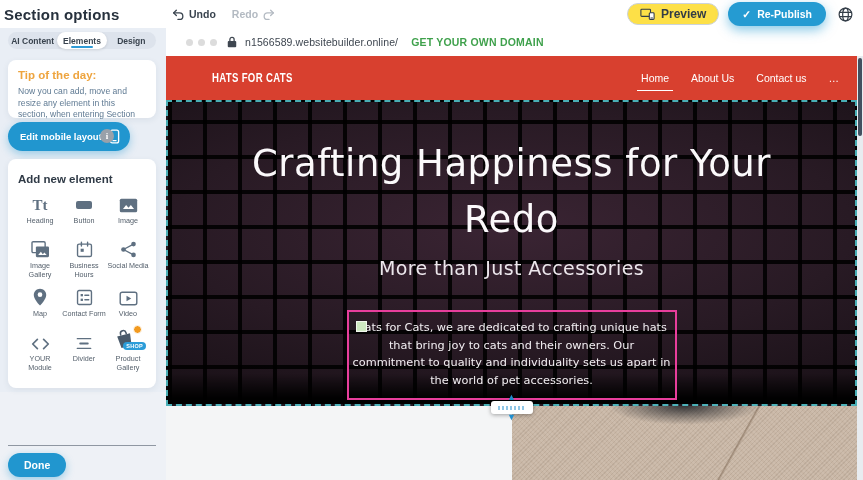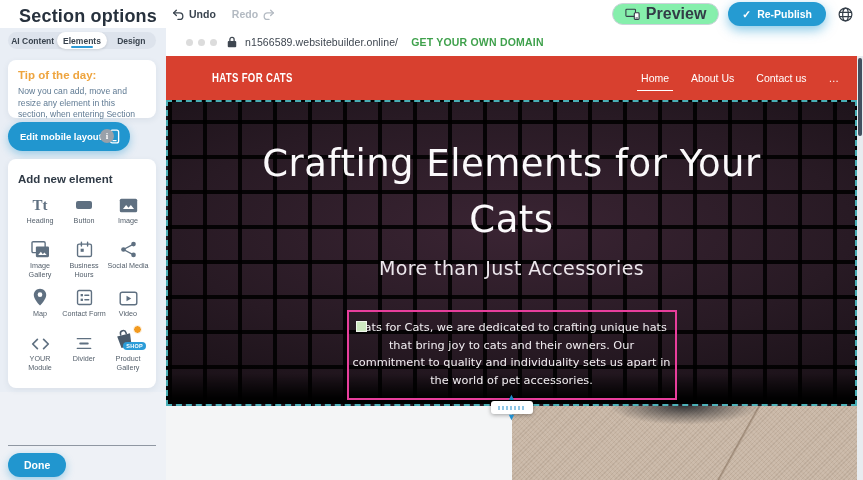--- a/index.html
+++ b/index.html
@@ -2,27 +2,27 @@
 <html><head>
 <meta charset="utf-8">
 <style>
   * { margin:0; padding:0; box-sizing:border-box; }
   html,body { width:863px; height:480px; }
   body { font-family:"Liberation Sans", sans-serif; background:#eef1f6; overflow:hidden; }
   #stage { position:relative; width:863px; height:480px; background:#eef1f6; }
 
   
   .topbar { position:absolute; left:0; top:0; width:863px; height:28px; background:#fff; z-index:30; display:flex; align-items:center; }
-  .topbar-title { position:absolute; left:19px; top:6px; font-size:18px; font-weight:bold; color:#27313d; letter-spacing:.2px; }
+  .topbar-title { position:absolute; left:4px; top:6px; font-size:15px; font-weight:bold; color:#27313d; letter-spacing:.2px; }
   .undoredo { position:absolute; left:172px; top:0; height:28px; display:flex; align-items:center; gap:16px; }
   .uicon { width:13px; height:13px; }
   .undo-btn { display:flex; align-items:center; gap:4px; font-size:10.5px; font-weight:bold; color:#39434e; cursor:pointer; }
   .redo-btn { display:flex; align-items:center; gap:4px; font-size:10.5px; font-weight:bold; color:#b3bac2; cursor:pointer; }
   .top-actions { position:absolute; right:8px; top:0; height:28px; display:flex; align-items:center; gap:9px; }
-  .preview-btn { display:flex; align-items:center; gap:6px; height:22px; padding:0 12px; border:1px solid #ccd3da; border-radius:12px; background:#86efac; font-size:16px; font-weight:bold; color:#323c46; cursor:pointer;justify-content:center; }
+  .preview-btn { display:flex; align-items:center; gap:6px; height:22px; padding:0 12px; border:1px solid #ccd3da; border-radius:12px; background:#fde047; font-size:12px; font-weight:bold; color:#323c46; cursor:pointer;justify-content:center; }
   .republish-btn { display:flex; align-items:center; gap:6px; height:24px; padding:0 14px; border-radius:13px; background:#259bd2; color:#fff; font-size:10.5px; font-weight:bold; cursor:pointer; box-shadow:0 4px 12px rgba(37,155,210,.55); }
   .globe-btn { width:20px; height:20px; cursor:pointer; display:flex; align-items:center; justify-content:center; }
 
   
   .sidebar { position:absolute; left:0; top:28px; width:166px; height:364px; background:#e9eef5; z-index:20; }
   .tabs { position:absolute; left:8px; top:4px; width:148px; height:17px; background:#dde3ec; border-radius:9px; display:flex; align-items:stretch; }
   .tab { flex:1; display:flex; align-items:center; justify-content:center; font-size:8.5px; font-weight:bold; color:#39434e; border-radius:9px; cursor:pointer; position:relative; }
   .tab.active { background:#fff; box-shadow:0 1px 3px rgba(0,0,0,.12); }
   .tab.active::after { content:""; position:absolute; left:28%; right:28%; bottom:1px; height:2px; background:#2f9bd6; border-radius:1px; }
 
@@ -325,21 +325,21 @@
         <div class="logo">HATS FOR CATS</div>
         <div class="nav">
           <span class="nav-item active">Home</span>
           <span class="nav-item">About Us</span>
           <span class="nav-item">Contact us</span>
           <span class="nav-item">…</span>
         </div>
       </div>
 
       <div class="hero">
-        <div class="hero-heading">Crafting Elements for Your Cats</div>
+        <div class="hero-heading">Crafting Happiness for Your Redo</div>
         <div class="hero-sub">More than Just Accessories</div>
         <div class="hero-para-box">
           <span class="para-handle"></span>
           <div class="hero-para">Hats for Cats, we are dedicated to crafting unique hats that bring joy to cats and their owners. Our commitment to quality and individuality sets us apart in the world of pet accessories.</div>
         </div>
       </div>
 
       <div class="below">
         <div class="carpet"></div>
       </div>

